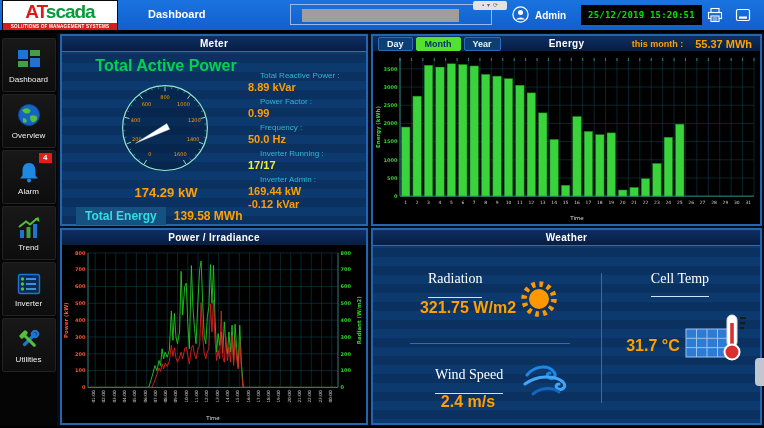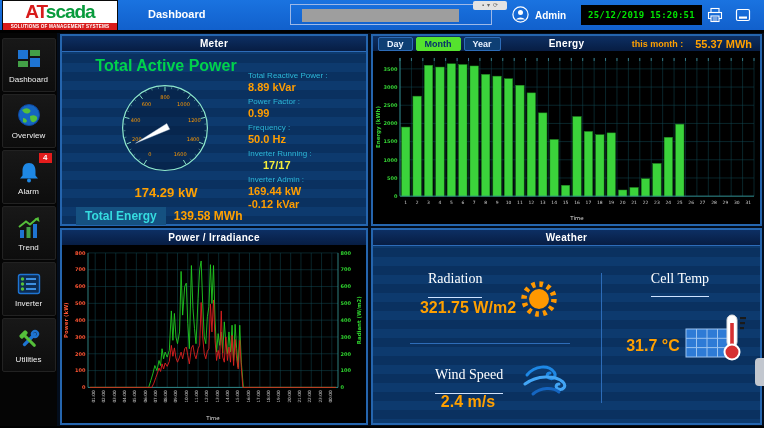--- a/index.html
+++ b/index.html
@@ -47,23 +47,23 @@
 
   
   .gauge-title{position:absolute;left:8px;top:6px;width:192px;text-align:center;color:#00d24b;font-size:16px;font-weight:bold;}
   .gauge-host{position:absolute;left:50px;top:25px;width:106px;height:106px;}
   .gauge-value{position:absolute;left:8px;top:134px;width:192px;text-align:center;color:#ffa000;font-size:13px;font-weight:bold;}
   .te-row{position:absolute;left:14px;top:156px;display:flex;align-items:center;gap:8px;}
   .te-label{background:#155181;color:#35dce0;font-size:12px;font-weight:bold;padding:2px 9px;}
   .te-value{color:#ffa000;font-size:12px;font-weight:bold;}
   .stats{position:absolute;left:186px;top:20px;width:116px;}
   .stat{margin-bottom:4px;}
-  .stat .sl{color:#2cb8d8;font-size:8px;}
+  .stat .sl{color:#2cb8d8;font-size:8px;margin-left:12px;}
   .stat .sv{color:#ff9d00;font-size:11px;font-weight:bold;margin-top:1px;}
-  .stat .sv.yellow{color:#f5ee3a;margin-left:15px;}
+  .stat .sv.yellow{color:#f5ee3a;}
 
   
   .tabs{position:absolute;left:5px;top:1px;display:flex;gap:3px;}
   .tab{font-size:9px;font-weight:bold;padding:0 8px;line-height:12px;border-radius:2px;border:1px solid #2d6cb8;background:#0e3f74;color:#e8f2ff;cursor:pointer;}
   .tab.active{background:#55e22e;color:#06306b;border-color:#55e22e;}
   .hd-summary{position:absolute;right:8px;top:0;height:15px;display:flex;align-items:center;gap:12px;}
   .hd-summary .sml{color:#ffa000;font-size:9px;font-weight:bold;}
   .hd-summary .smv{color:#ffa000;font-size:11px;font-weight:bold;}
   .chart-host{position:absolute;left:0;top:0;right:0;bottom:0;}
 

